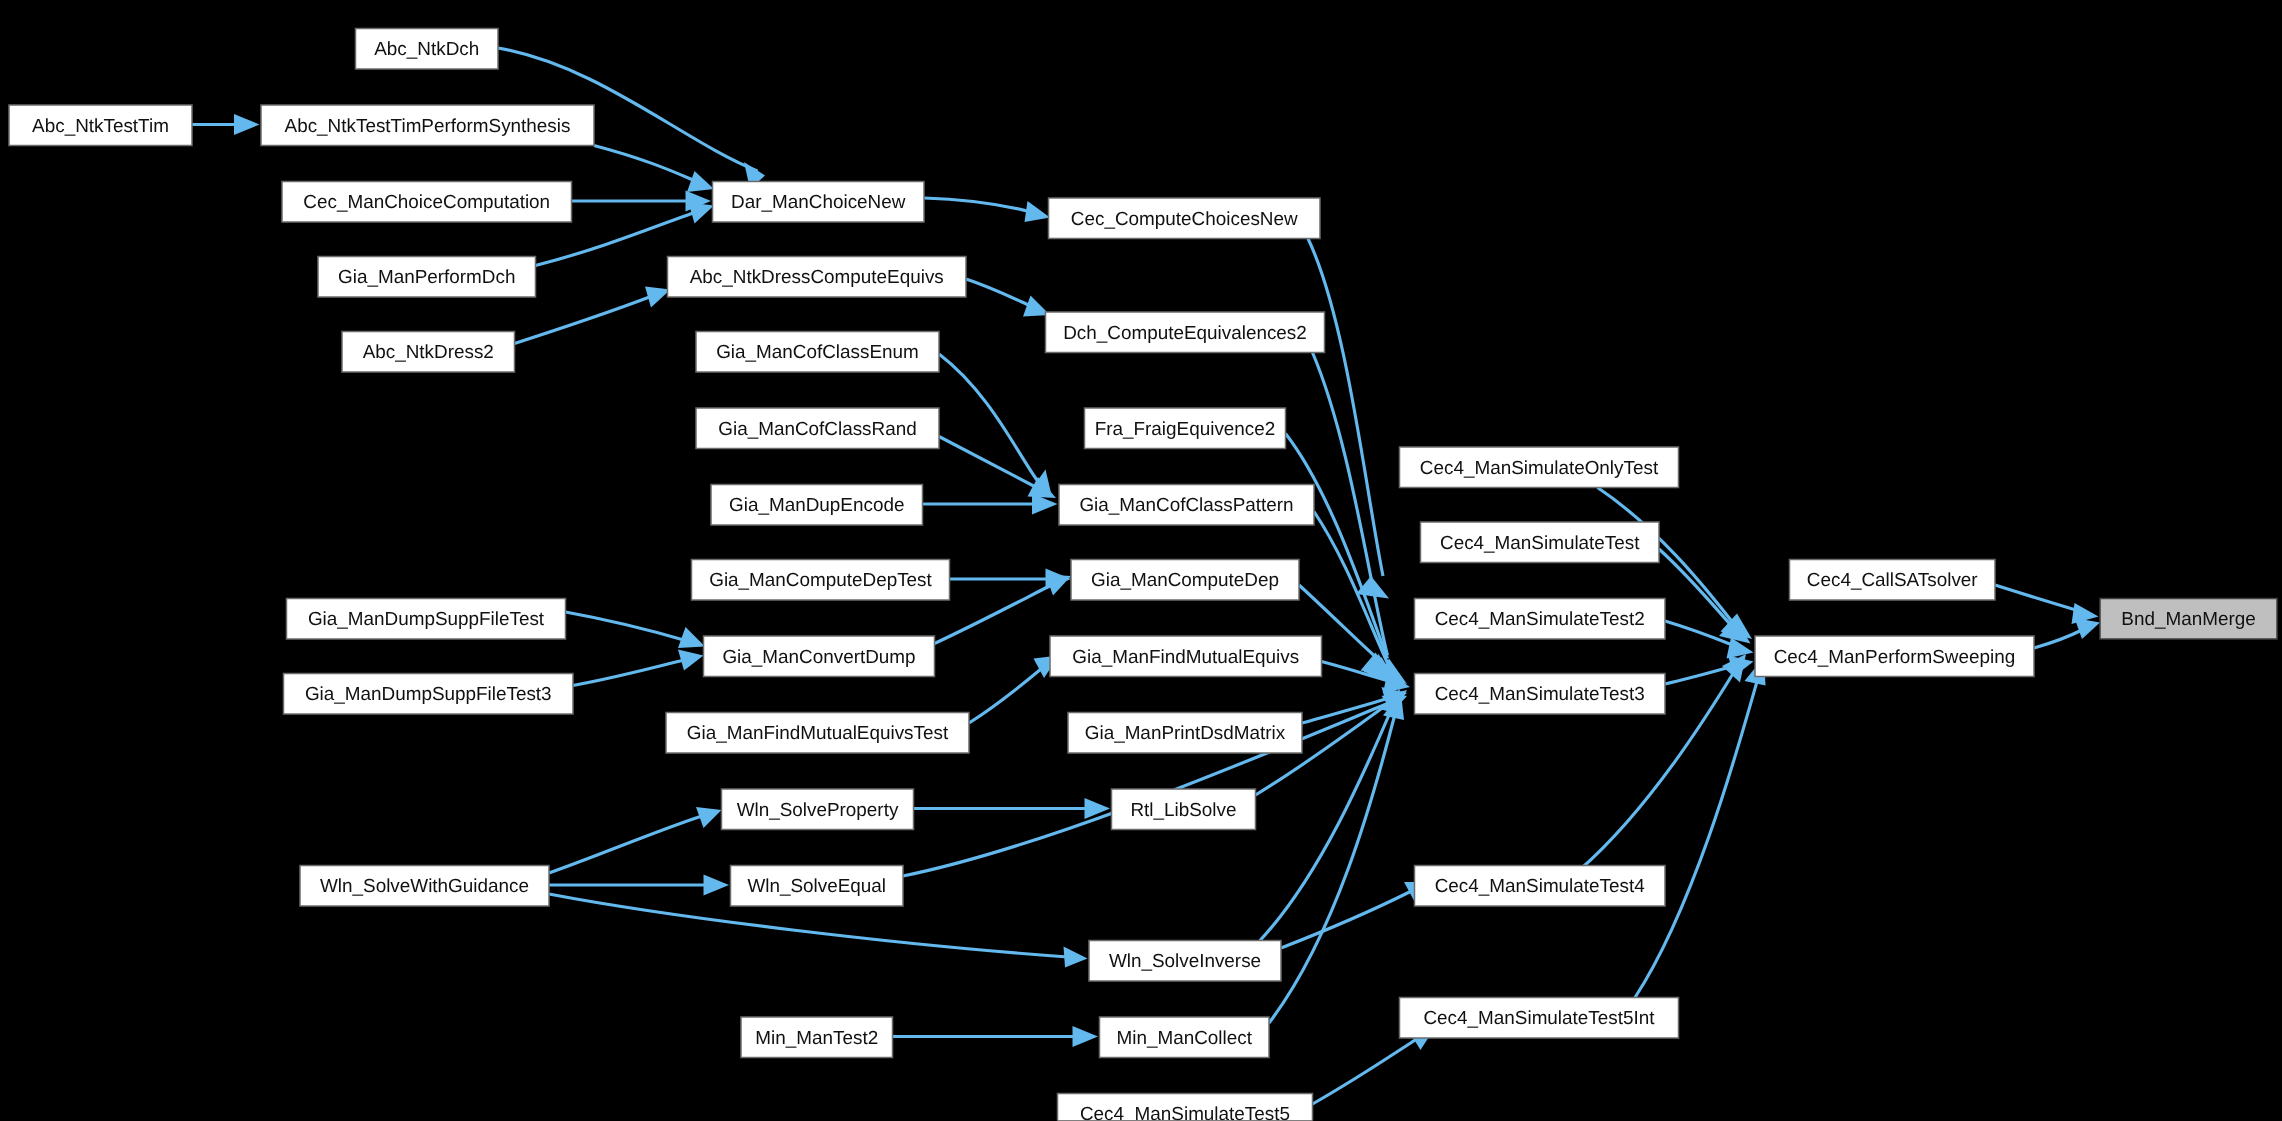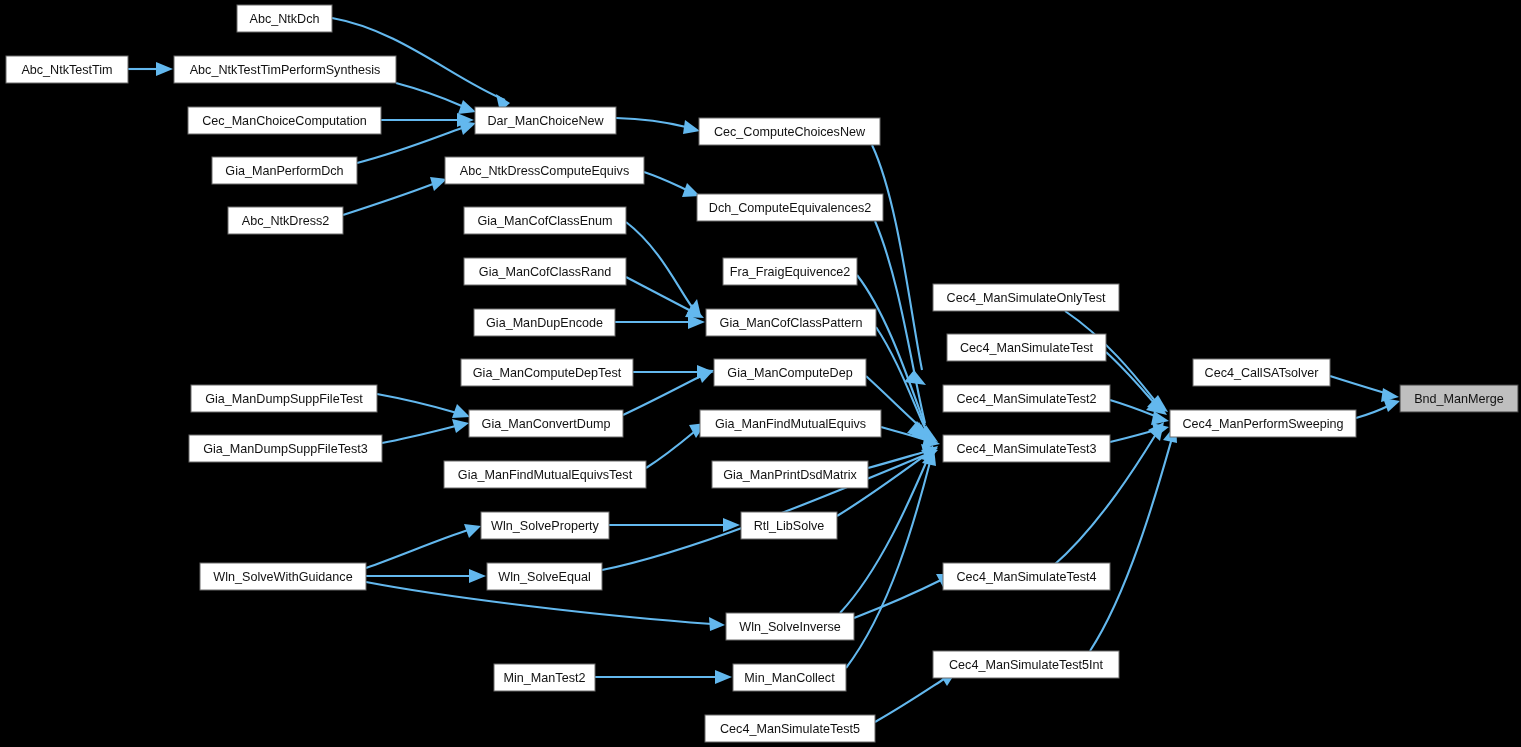--- a/index.html
+++ b/index.html
@@ -1,18 +1,18 @@
 <!DOCTYPE html>
 <html><head>
 <meta charset="utf-8">
 <style>
   html,body{margin:0;padding:0;background:#000;}
   body{width:1521px;height:747px;overflow:hidden;
        font-family:"Liberation Sans", sans-serif;}
-  #graph{position:relative;width:1521px;height:632px;background:#000;}
+  #graph{position:relative;width:1521px;height:632px;background:#000;margin-top:14px;}
   svg{position:absolute;top:0;left:0;width:1521px;height:747px;display:block;}
   .node-label{font-size:12.6px;fill:#111;dominant-baseline:middle;text-anchor:middle;}
   .node-box{stroke:#6b6b6b;stroke-width:1;}
   .node-box.normal{fill:#ffffff;}
   .node-box.highlight{fill:#bfbfbf;stroke:#404040;}
   .edge{fill:none;stroke:#63b8ee;stroke-width:2.1;}
   .arrowhead{fill:#63b8ee;}
 </style>
 </head>
 <body>

